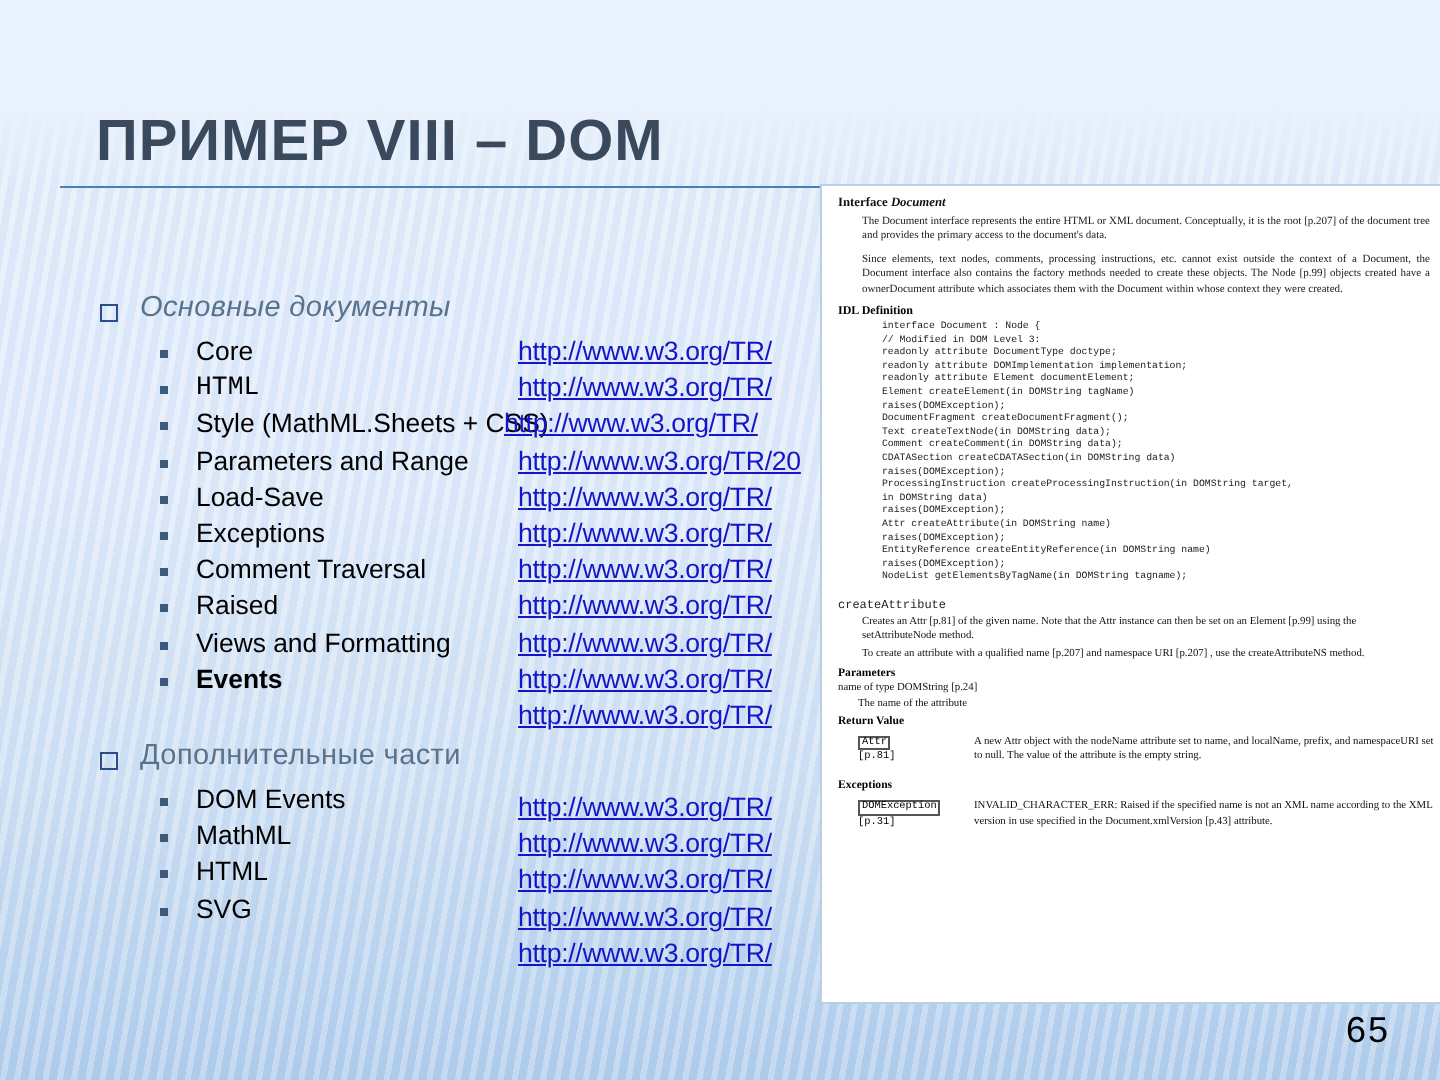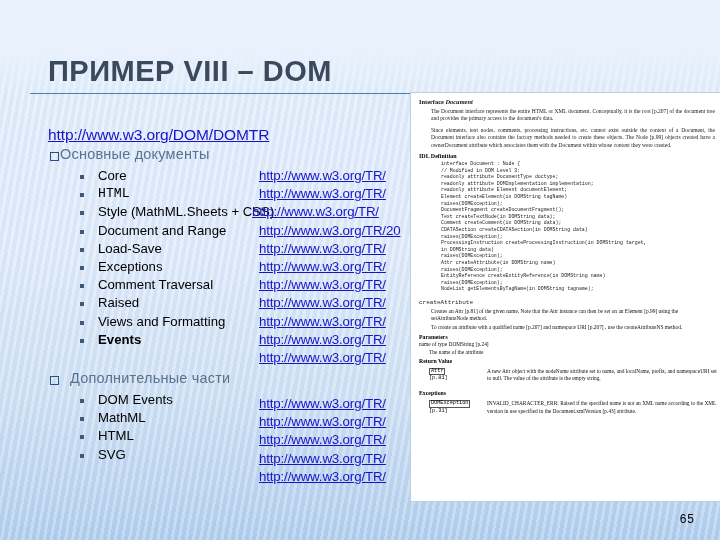--- a/index.html
+++ b/index.html
@@ -216,51 +216,50 @@
     font-family: "Liberation Serif", serif;
     font-size: 5.4px;
     line-height: 7.2px;
     color: #111;
   }
 
   
   #pagenum {
     position: absolute;
     right: 25px; bottom: 14px;
-    font-size: 12px;
+    font-size: 18px;
     color: #5e7align;
     letter-spacing: 1px;
   }
 </style>
 </head>
 <body>
 
 <div id="slide">
   <div id="stripes"></div>
   <div id="topfade"></div>
 
   <div id="title">ПРИМЕР VIII – DOM</div>
   <div id="title-rule"></div>
 
-  <a class="headurl" href="#">http://www.w3.org/DOM/DOMTR</a>
 
   <div id="body-list">
       <div class="lvl1-marker" style="left: 50px; top: 152px;"></div>
-      <div class="lvl1" style="left: 60px; top: 146px;">Основные документы</div>
+      <div class="lvl1" style="left: 70px; top: 146px; font-style: italic;">Основные документы</div>
       <div class="sqbullet" style="top: 175px;"></div>
       <div class="itemlabel" style="top: 168px;">Core</div>
       <a class="urlline" href="#" style="top: 168px;">http://www.w3.org/TR/</a>
       <div class="sqbullet" style="top: 193.2px;"></div>
       <div class="itemlabel" style="top: 186.2px; font-family: Liberation Mono, monospace;">HTML</div>
       <a class="urlline" href="#" style="top: 186.2px;">http://www.w3.org/TR/</a>
       <div class="sqbullet" style="top: 211.4px;"></div>
       <div class="itemlabel" style="top: 204.4px;">Style (MathML.Sheets + CSS)</div>
       <a class="urlline indent-shift" href="#" style="top: 204.4px;">http://www.w3.org/TR/</a>
       <div class="sqbullet" style="top: 229.6px;"></div>
-      <div class="itemlabel" style="top: 222.6px;">Document and Range</div>
+      <div class="itemlabel" style="top: 222.6px;">Parameters and Range</div>
       <a class="urlline" href="#" style="top: 222.6px; text-decoration: underline;">http://www.w3.org/TR/20</a>
       <div class="sqbullet" style="top: 247.8px;"></div>
       <div class="itemlabel" style="top: 240.8px;">Load-Save</div>
       <a class="urlline" href="#" style="top: 240.8px;">http://www.w3.org/TR/</a>
       <div class="sqbullet" style="top: 266px;"></div>
       <div class="itemlabel" style="top: 259px;">Exceptions</div>
       <a class="urlline" href="#" style="top: 259px;">http://www.w3.org/TR/</a>
       <div class="sqbullet" style="top: 284.2px;"></div>
       <div class="itemlabel" style="top: 277.2px;">Comment Traversal</div>
       <a class="urlline" href="#" style="top: 277.2px;">http://www.w3.org/TR/</a>

